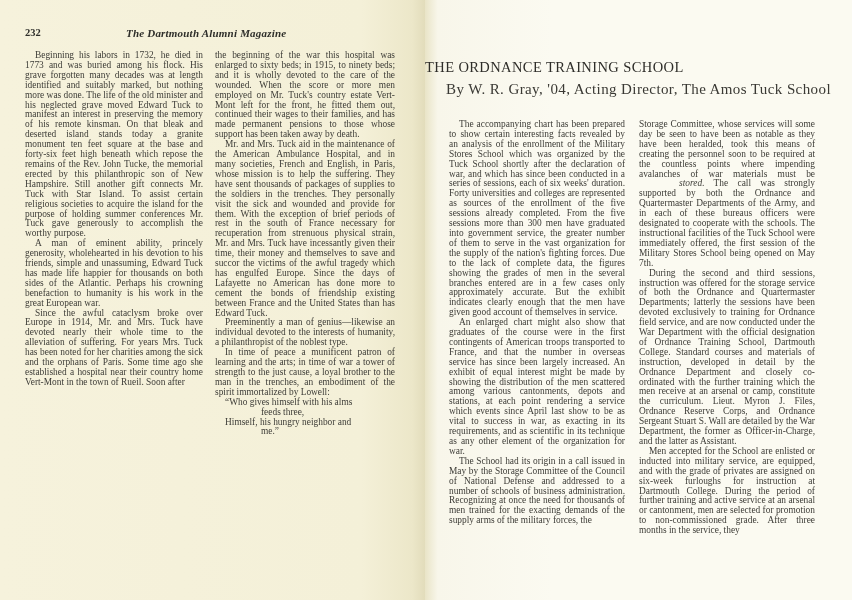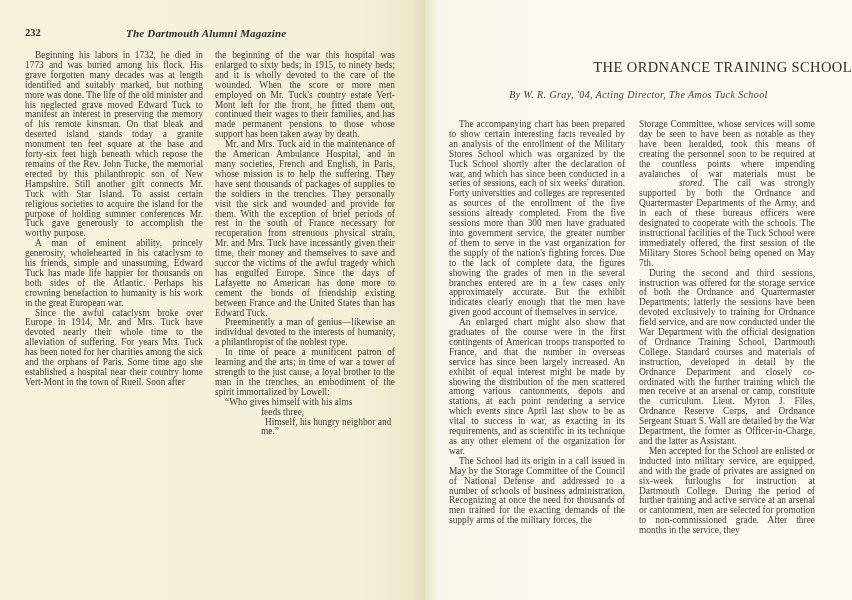--- a/index.html
+++ b/index.html
@@ -23,48 +23,48 @@
   .folio.num { left: 25px; text-align: center; }
   .folio.title { left: 126px; font-size: 11px; letter-spacing: 0.2px; font-style: italic; }
   .col {
     position: absolute; font-size: 9.4px; line-height: 9.9px;
     text-align: justify; color: #3d3c37;
   }
   .col p { margin: 0; text-indent: 10px; }
   .col p.cont { text-indent: 0; }
   .quote { margin: 0; padding-left: 10px; }
   .quote .q2 { padding-left: 36px; display: block; }
-  .quote .q3 { padding-left: 0; display: block; margin-left: 40px; }
+  .quote .q3 { padding-left: 0; display: block; }
   .quote .q4 { padding-left: 36px; display: block; }
   .left-col-1 { left: 25px; top: 51px; width: 178px; }
   .left-col-2 { left: 215px; top: 51px; width: 180px; }
   .article-title {
-    position: absolute; left: 425px; width: 427px; top: 59px; text-align: right;
+    position: absolute; left: 425px; width: 427px; top: 59px; text-align: left;
     font-size: 14.5px; letter-spacing: 0.4px; color: #2e2d29;
   }
   .byline {
-    position: absolute; left: 425px; width: 427px; top: 89px; text-align: center;
-    font-size: 10px; font-style: italic; color: #3a3934; letter-spacing: 0.4px;
+    position: absolute; left: 425px; width: 427px; top: 81px; text-align: center;
+    font-size: 15px; color: #3a3934; letter-spacing: 0.4px;
   }
   .right-col-1 { left: 449px; top: 120px; width: 176px; }
   .right-col-2 { left: 639px; top: 120px; width: 176px; }
   em { font-style: italic; margin-left: 40px; }
 </style>
 </head>
 <body>
 
 <div class="page-left"></div>
 <div class="page-right"></div>
 
 <div class="folio num">232</div>
 <div class="folio title">The Dartmouth Alumni Magazine</div>
 
 <div class="col left-col-1">
   <p>Beginning his labors in 1732, he died in 1773 and was buried among his flock. His grave forgotten many decades was at length identified and suitably marked, but nothing more was done. The life of the old minister and his neglected grave moved Edward Tuck to manifest an interest in preserving the memory of his remote kinsman. On that bleak and deserted island stands today a granite monument ten feet square at the base and forty-six feet high beneath which repose the remains of the Rev. John Tucke, the memorial erected by this philanthropic son of New Hampshire. Still another gift connects Mr. Tuck with Star Island. To assist certain religious societies to acquire the island for the purpose of holding summer conferences Mr. Tuck gave generously to accomplish the worthy purpose.</p>
-  <p>A man of eminent ability, princely generosity, wholehearted in his cataclysm to his friends, simple and unassuming, Edward Tuck has made life happier for thousands on both sides of the Atlantic. Perhaps his crowning benefaction to humanity is his work in the great European war.</p>
+  <p>A man of eminent ability, princely generosity, wholehearted in his devotion to his friends, simple and unassuming, Edward Tuck has made life happier for thousands on both sides of the Atlantic. Perhaps his crowning benefaction to humanity is his work in the great European war.</p>
   <p>Since the awful cataclysm broke over Europe in 1914, Mr. and Mrs. Tuck have devoted nearly their whole time to the alleviation of suffering. For years Mrs. Tuck has been noted for her charities among the sick and the orphans of Paris. Some time ago she established a hospital near their country home Vert-Mont in the town of Rueil. Soon after</p>
 </div>
 
 <div class="col left-col-2">
   <p class="cont">the beginning of the war this hospital was enlarged to sixty beds; in 1915, to ninety beds; and it is wholly devoted to the care of the wounded. When the score or more men employed on Mr. Tuck's country estate Vert-Mont left for the front, he fitted them out, continued their wages to their families, and has made permanent pensions to those whose support has been taken away by death.</p>
   <p>Mr. and Mrs. Tuck aid in the maintenance of the American Ambulance Hospital, and in many societies, French and English, in Paris, whose mission is to help the suffering. They have sent thousands of packages of supplies to the soldiers in the trenches. They personally visit the sick and wounded and provide for them. With the exception of brief periods of rest in the south of France necessary for recuperation from strenuous physical strain, Mr. and Mrs. Tuck have incessantly given their time, their money and themselves to save and succor the victims of the awful tragedy which has engulfed Europe. Since the days of Lafayette no American has done more to cement the bonds of friendship existing between France and the United States than has Edward Tuck.</p>
   <p>Preeminently a man of genius—likewise an individual devoted to the interests of humanity, a philanthropist of the noblest type.</p>
   <p>In time of peace a munificent patron of learning and the arts; in time of war a tower of strength to the just cause, a loyal brother to the man in the trenches, an embodiment of the spirit immortalized by Lowell:</p>
   <div class="quote">
     <span class="q1">“Who gives himself with his alms</span>

